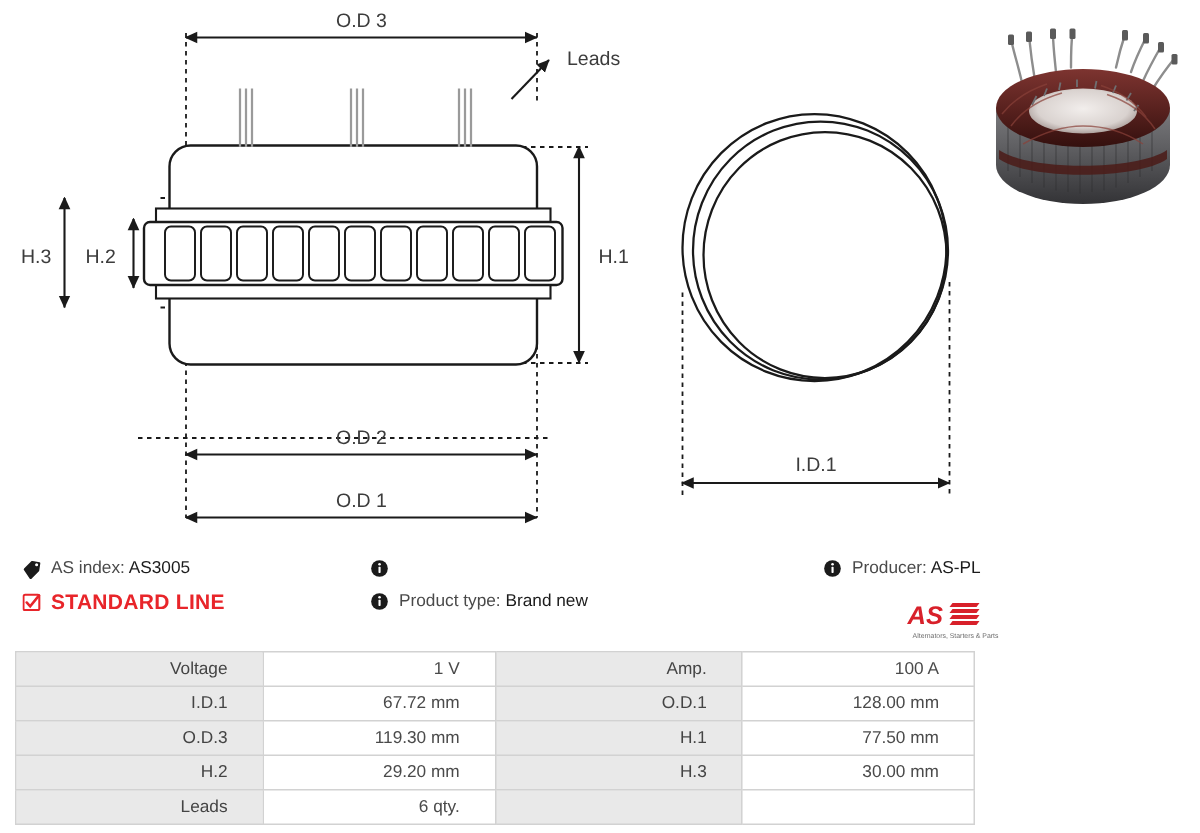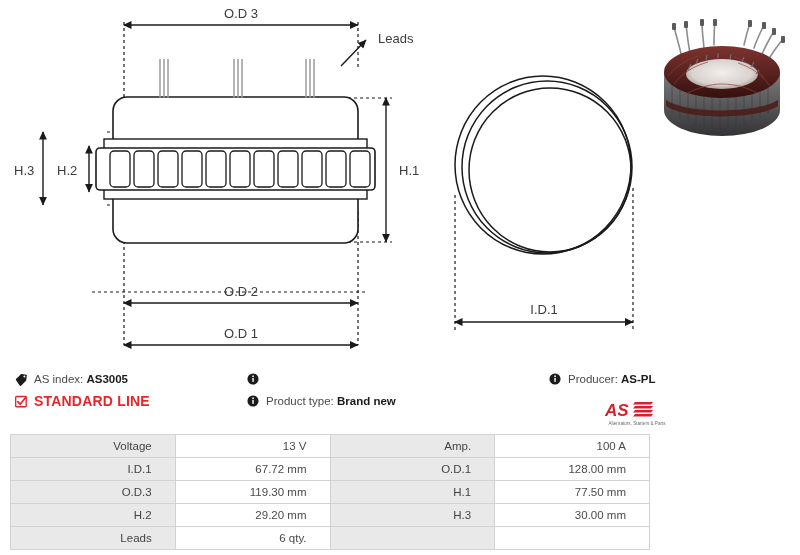--- a/index.html
+++ b/index.html
@@ -42,21 +42,21 @@
 
   .info-row {
     display: flex;
     align-items: flex-start;
     height: 22px;
     font-size: 11.5px;
     color: #4a4a4a;
     white-space: nowrap;
   }
   .info-row .txt { line-height: 22px; }
-  .info-row b { color: #1b1b1b; font-weight: bold; }
+  .info-row b { color: #1b1b1b; font-weight: normal; }
 
   .ico {
     flex: 0 0 auto;
     width: 14px; height: 22px;
     margin-right: 6px;
     display: flex; align-items: center; justify-content: center;
   }
 
   .std-line {
     color: #e8252a;
@@ -367,21 +367,21 @@
       </g>
     </g>
     <text x="54" y="26" text-anchor="middle" font-family="Liberation Sans, sans-serif" font-size="4.6" fill="#6d6d6d">Alternators, Starters &amp; Parts</text>
   </svg>
 </div>
 
 <table id="spec-table">
   <tbody>
     <tr>
       <td class="lab">Voltage</td>
-      <td class="val">13 V</td>
+      <td class="val">1 V</td>
       <td class="lab">Amp.</td>
       <td class="val">100 A</td>
     </tr>
     <tr>
       <td class="lab">I.D.1</td>
       <td class="val">67.72 mm</td>
       <td class="lab">O.D.1</td>
       <td class="val">128.00 mm</td>
     </tr>
     <tr>

